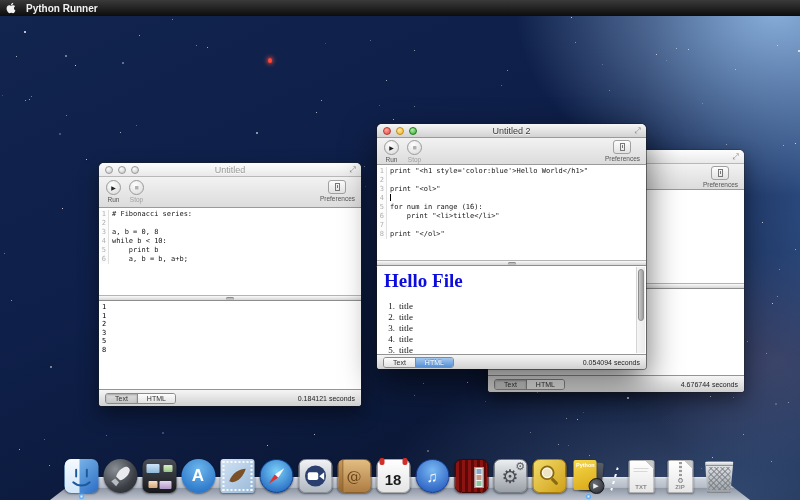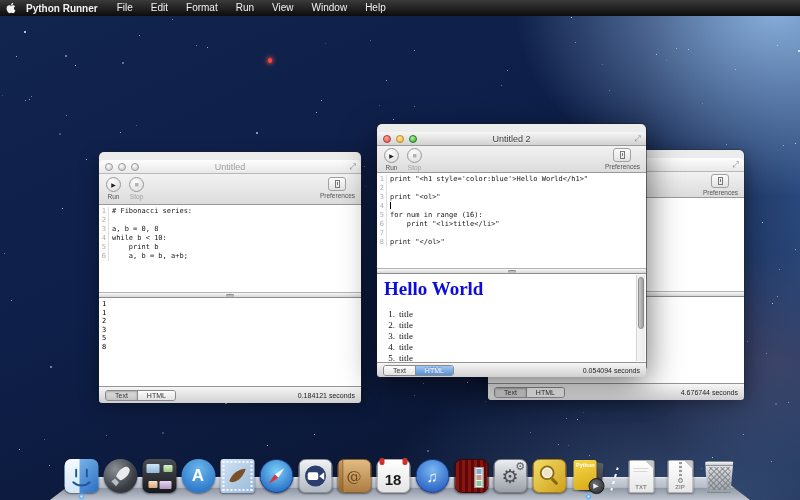--- a/index.html
+++ b/index.html
@@ -34,21 +34,21 @@
   .battery::before { content:""; position:absolute; left:1px; top:1px; bottom:1px; width:9px; background:#f2f2f2; }
   .battery::after { content:""; position:absolute; right:-3px; top:2px; width:2px; height:3px; background:#e8e8e8; border-radius:0 1px 1px 0; }
   .clock { font-size:10px; }
 
   
   .window { position:absolute; background:#ececec; border-radius:5px 5px 3px 3px;
     box-shadow:0 8px 20px rgba(0,0,0,.45), 0 0 0 1px rgba(40,40,40,.35); }
   .window.active { box-shadow:0 14px 34px rgba(0,0,0,.6), 0 0 0 1px rgba(30,30,30,.5); }
   .titlebar { height:14px; border-radius:5px 5px 0 0; position:relative;
     background:linear-gradient(#fdfdfd,#e9e9e9); border-bottom:1px solid #b8b8b8;
-    display:flex; align-items:center;margin-top:8px; }
+    display:flex; align-items:center; }
   .active .titlebar { background:linear-gradient(#f6f6f6,#d2d2d2); border-bottom:1px solid #9a9a9a; }
   .lights { display:flex; gap:5px; padding-left:6px; }
   .light { width:8px; height:8px; border-radius:50%;
     background:radial-gradient(circle at 35% 30%,#fefefe,#c4c4c4); border:1px solid #9a9a9a; }
   .active .light.red    { background:radial-gradient(circle at 35% 30%,#ffa8a0,#e8463c); border-color:#b03a30; }
   .active .light.yellow { background:radial-gradient(circle at 35% 30%,#ffe7a8,#f4b41e); border-color:#c08a18; }
   .active .light.green  { background:radial-gradient(circle at 35% 30%,#b8edaa,#32ac2e); border-color:#1e7a1a; }
   .wtitle { position:absolute; left:0; right:0; text-align:center; font-size:9px; color:#9a9a9a;
     text-shadow:0 1px 0 rgba(255,255,255,.7); }
   .active .wtitle { color:#3a3a3a; }
@@ -305,24 +305,23 @@
       <div class="star" style="left: 256px; top: 132px; width: 2px; height: 2px; opacity: 0.69;"></div>
     </div>
 
   <div id="menubar">
     <div class="apple">
       <svg width="10" height="12" viewBox="0 0 384 512" fill="#f2f2f2">
           <path d="M318.7 268.7c-.2-36.7 16.4-64.4 50-84.8-18.8-26.9-47.2-41.7-84.7-44.6-35.5-2.8-74.3 20.7-88.5 20.7-15 0-49.4-19.7-76.4-19.7C63.3 141.2 4 184.8 4 273.5q0 39.3 14.4 81.2c12.8 36.7 59 126.7 107.2 125.2 25.2-.6 43-17.9 75.8-17.9 31.8 0 48.3 17.9 76.4 17.9 48.6-.7 90.4-82.5 102.6-119.3-65.2-30.7-61.7-90-61.7-91.9zm-56.6-164.2c27.3-32.4 24.8-61.9 24-72.5-24.1 1.4-52 16.4-67.9 34.9-17.5 19.8-27.8 44.3-25.6 71.9 26.1 2 49.9-11.4 69.5-34.3z"></path>
         </svg>
     </div>
     <div class="appname">Python Runner</div>
-    <div id="menu-items"><span class="menu-item">File</span><span class="menu-item">Edit</span><span class="menu-item">Format</span><span class="menu-item">Run</span><span class="menu-item">View</span><span class="menu-item">Window</span><span class="menu-item">Help</span></div>
   </div>
 
-  <div class="window" style="left:99px;top:152px;width:262px;height:243px;z-index:10">
+  <div class="window" style="left:99px;top:163px;width:262px;height:243px;z-index:10">
     <div class="titlebar">
       <div class="lights">
           <span class="light red"></span>
           <span class="light yellow"></span>
           <span class="light green"></span>
         </div>
       <div class="wtitle">Untitled</div>
       <div class="expand">⤢</div>
     </div>
     <div class="toolbar" style="height:31px">
@@ -480,21 +479,21 @@
         </div>
         <div class="crow">
           <span class="ln">8</span>
           <span class="cd">print "&lt;/ol&gt;"</span>
         </div>
       </div>
     <div class="splitter">
         <div class="dimple"></div>
       </div>
     <div class="outputarea" style="height:88px">
-      <div class="h1out" id="h1out" style="color: rgb(12, 12, 220);">Hello World</div>
+      <div class="h1out" id="h1out" style="color: rgb(12, 12, 220);">Hello File</div>
       <div class="ollist">
           <div class="oli">
             <span class="onum">1.</span>
             <span>title</span>
           </div>
           <div class="oli">
             <span class="onum">2.</span>
             <span>title</span>
           </div>
           <div class="oli">

